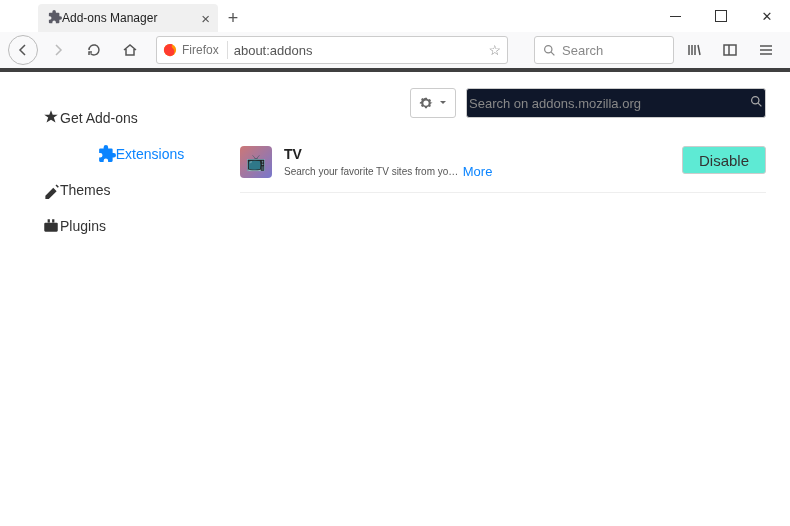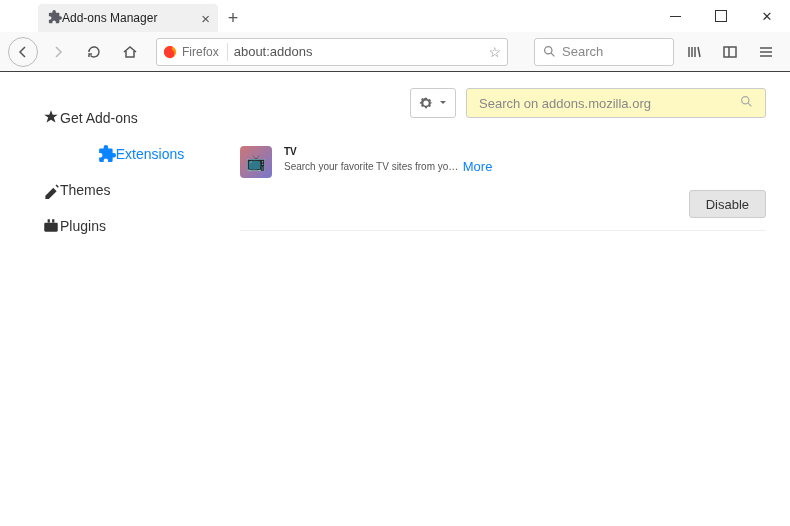--- a/index.html
+++ b/index.html
@@ -11,21 +11,21 @@
     .tab .close { margin-left: auto; font-size: 15px; color: #555; cursor: pointer; }
     .newtab { display: flex; align-items: center; justify-content: center; width: 30px; height: 28px; margin-top: 4px; color: #555; font-size: 18px; cursor: pointer; }
     .titlebar-spacer { flex: 1; }
     .win-controls { display: flex; align-items: center; }
     .win-btn { width: 46px; height: 32px; display: flex; align-items: center; justify-content: center; color: #333; cursor: pointer; }
     .win-btn.minimize::before { content: ""; display: block; width: 11px; height: 1px; background: #333; }
     .win-btn.maximize::before { content: ""; display: block; width: 10px; height: 10px; border: 1px solid #333; }
     .win-btn.closewin::before { content: "✕"; font-size: 13px; }
 
     
-    .toolbar { height: 40px; background: #f9f9fa; border-bottom: 1px solid #404040; display: flex; align-items: center; padding: 0 8px; gap: 4px; }
+    .toolbar { height: 40px; background: #f9f9fa; border-bottom: 4px solid #404040; display: flex; align-items: center; padding: 0 8px; gap: 4px; }
     .nav-btn { width: 32px; height: 32px; display: flex; align-items: center; justify-content: center; color: #555; border-radius: 3px; cursor: pointer; }
     .nav-btn svg { width: 16px; height: 16px; }
     .back-circle { border: 1px solid #bbb; border-radius: 50%; width: 30px; height: 30px;}
     .urlbar { flex: 1; max-width: 355px; height: 28px; border: 1px solid #ccc; border-radius: 3px; display: flex; align-items: center; padding: 0 6px; gap: 6px; background: #fff; margin-left: 6px; }
     .ff-badge { display: flex; align-items: center; gap: 5px; font-size: 12px; color: #737373; border-right: 1px solid #ddd; padding-right: 8px; height: 18px;}
     .ff-logo { width: 14px; height: 14px; }
     .urltext { font-size: 13px; color: #555; flex: 1; }
     .star { color: #888; font-size: 14px; }
     .searchbar { width: 140px; height: 28px; border: 1px solid #ccc; border-radius: 3px; display: flex; align-items: center; padding: 0 8px; gap: 6px; background: #fff; margin-left: 22px; font-size: 13px; color: #888;}
     .toolbar-right { margin-left: auto; display: flex; gap: 4px; }
@@ -33,31 +33,31 @@
     
     .content { display: flex; height: calc(526px - 72px); }
     .sidebar { width: 240px; padding: 28px 0 0 42px; }
     .side-item { display: flex; align-items: center; gap: 0; height: 36px; font-size: 14px; color: #333; cursor: pointer; }
     .side-item.active { color: #0a84ff; justify-content: center; }
     .side-icon { width: 18px; height: 18px; display: flex; align-items: center; justify-content: center; }
 
     .main { flex: 1; padding: 16px 24px 0 0; }
     .main-header { display: flex; align-items: center; gap: 10px; justify-content: flex-end; margin-bottom: 16px; }
     .gear-btn { height: 30px; border: 1px solid #ccc; border-radius: 3px; display: flex; align-items: center; padding: 0 8px; gap: 6px; cursor: pointer; background: #fff; color: #555; }
-    .amo-search { flex: 0 0 300px; height: 30px; border: 1px solid #ccc; border-radius: 3px; display: flex; align-items: center; padding: 0 12px; color: #888; font-size: 13px; background: #fef9c3; }
+    .amo-search { flex: 0 0 300px; height: 30px; border: 1px solid #ccc; border-radius: 3px; display: flex; align-items: center; padding: 0 2px; color: #888; font-size: 13px; background: #0f172a; }
     .amo-search .mag { margin-left: auto; color: #aaa; }
 
     .ext-row { display: flex; align-items: flex-start; padding: 12px 0; border-bottom: 1px solid #eee; }
     .ext-icon { width: 32px; height: 32px; background: linear-gradient(135deg,#c77,#77c); border-radius: 4px; margin-right: 12px; display:flex;align-items:center;justify-content:center; font-size:16px;}
     .ext-info { flex: 1; min-width: 0; }
-    .ext-name { font-size: 10px; font-weight: 600; color: #222; }
+    .ext-name { font-size: 14px; font-weight: 600; color: #222; }
     .ext-desc { font-size: 10px; color: #555; white-space: nowrap; overflow: hidden; text-overflow: ellipsis; max-width: 260px; display: inline-block; vertical-align: middle;}
     .more-link { color: #0a84ff; font-size: 13px; cursor: pointer; }
     .ext-actions { display: flex; gap: 8px; margin-left: 12px; }
-    .action-btn { height: 28px; padding: 0 16px; border: 1px solid #ccc; border-radius: 3px; background: #e5e5e5; font-size: 13px; color: #333; cursor: pointer; display: flex; align-items: center; margin-top: 44px;}
+    .action-btn { height: 28px; padding: 0 16px; border: 1px solid #ccc; border-radius: 3px; background: #5eead4; font-size: 15px; color: #333; cursor: pointer; display: flex; align-items: center;}
   </style>
 </head>
 <body>
 
 <div class="titlebar">
   <div class="tab">
     <span>
       <svg width="14" height="14" viewBox="0 0 16 16">
           <path fill="#5b5b66" d="M14 7h-1V4a1 1 0 0 0-1-1H9V2a2 2 0 1 0-4 0v1H2a1 1 0 0 0-1 1v3h1a2 2 0 1 1 0 4H1v3a1 1 0 0 0 1 1h3v-1a2 2 0 1 1 4 0v1h3a1 1 0 0 0 1-1v-3h1a2 2 0 1 0 0-4z"></path>
         </svg>

